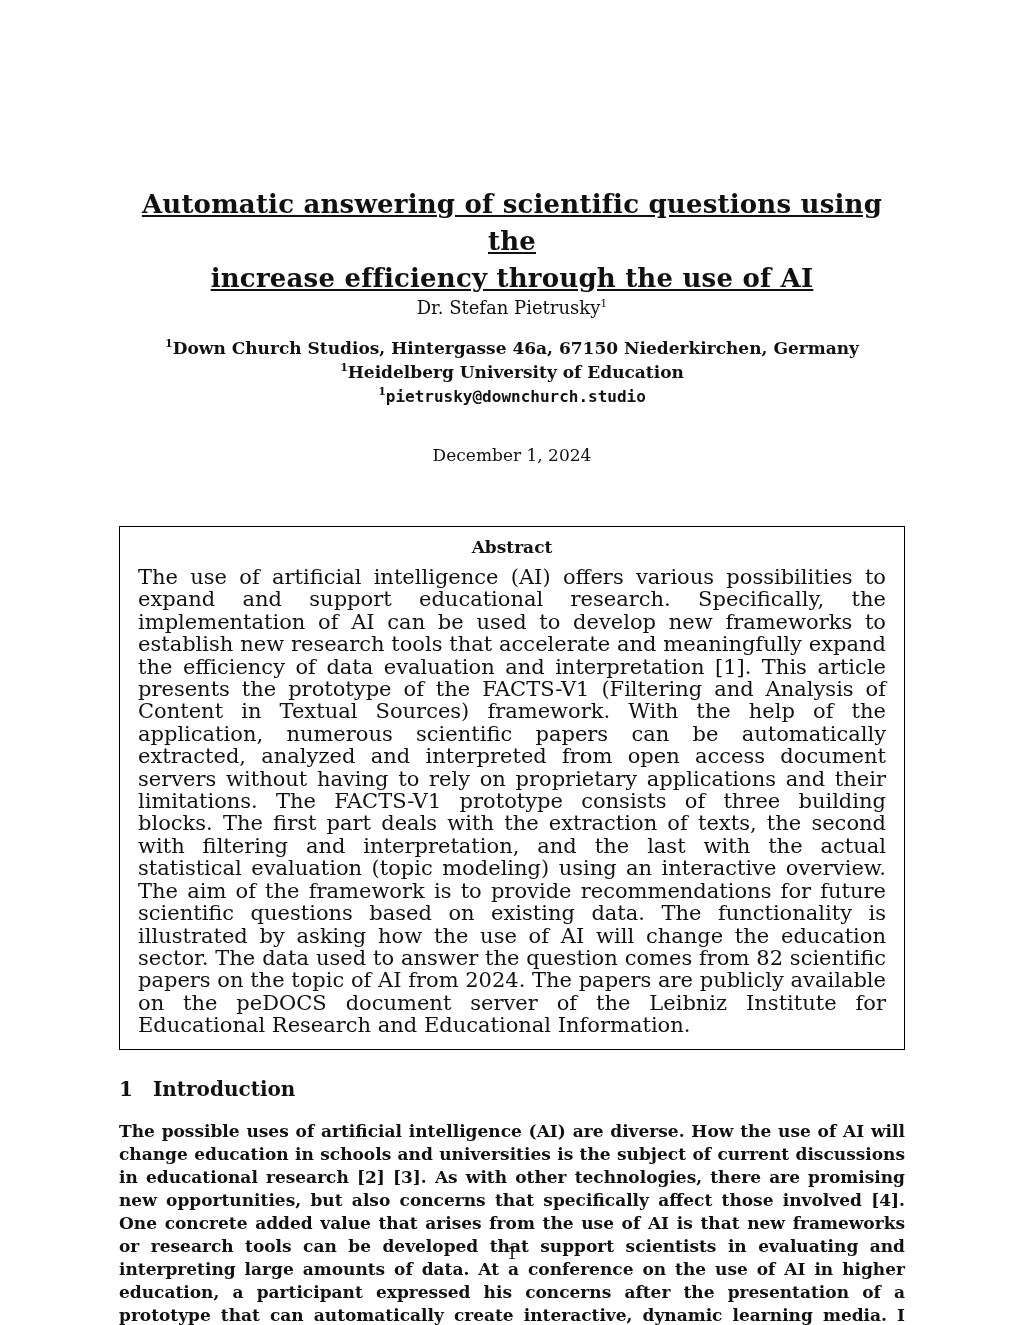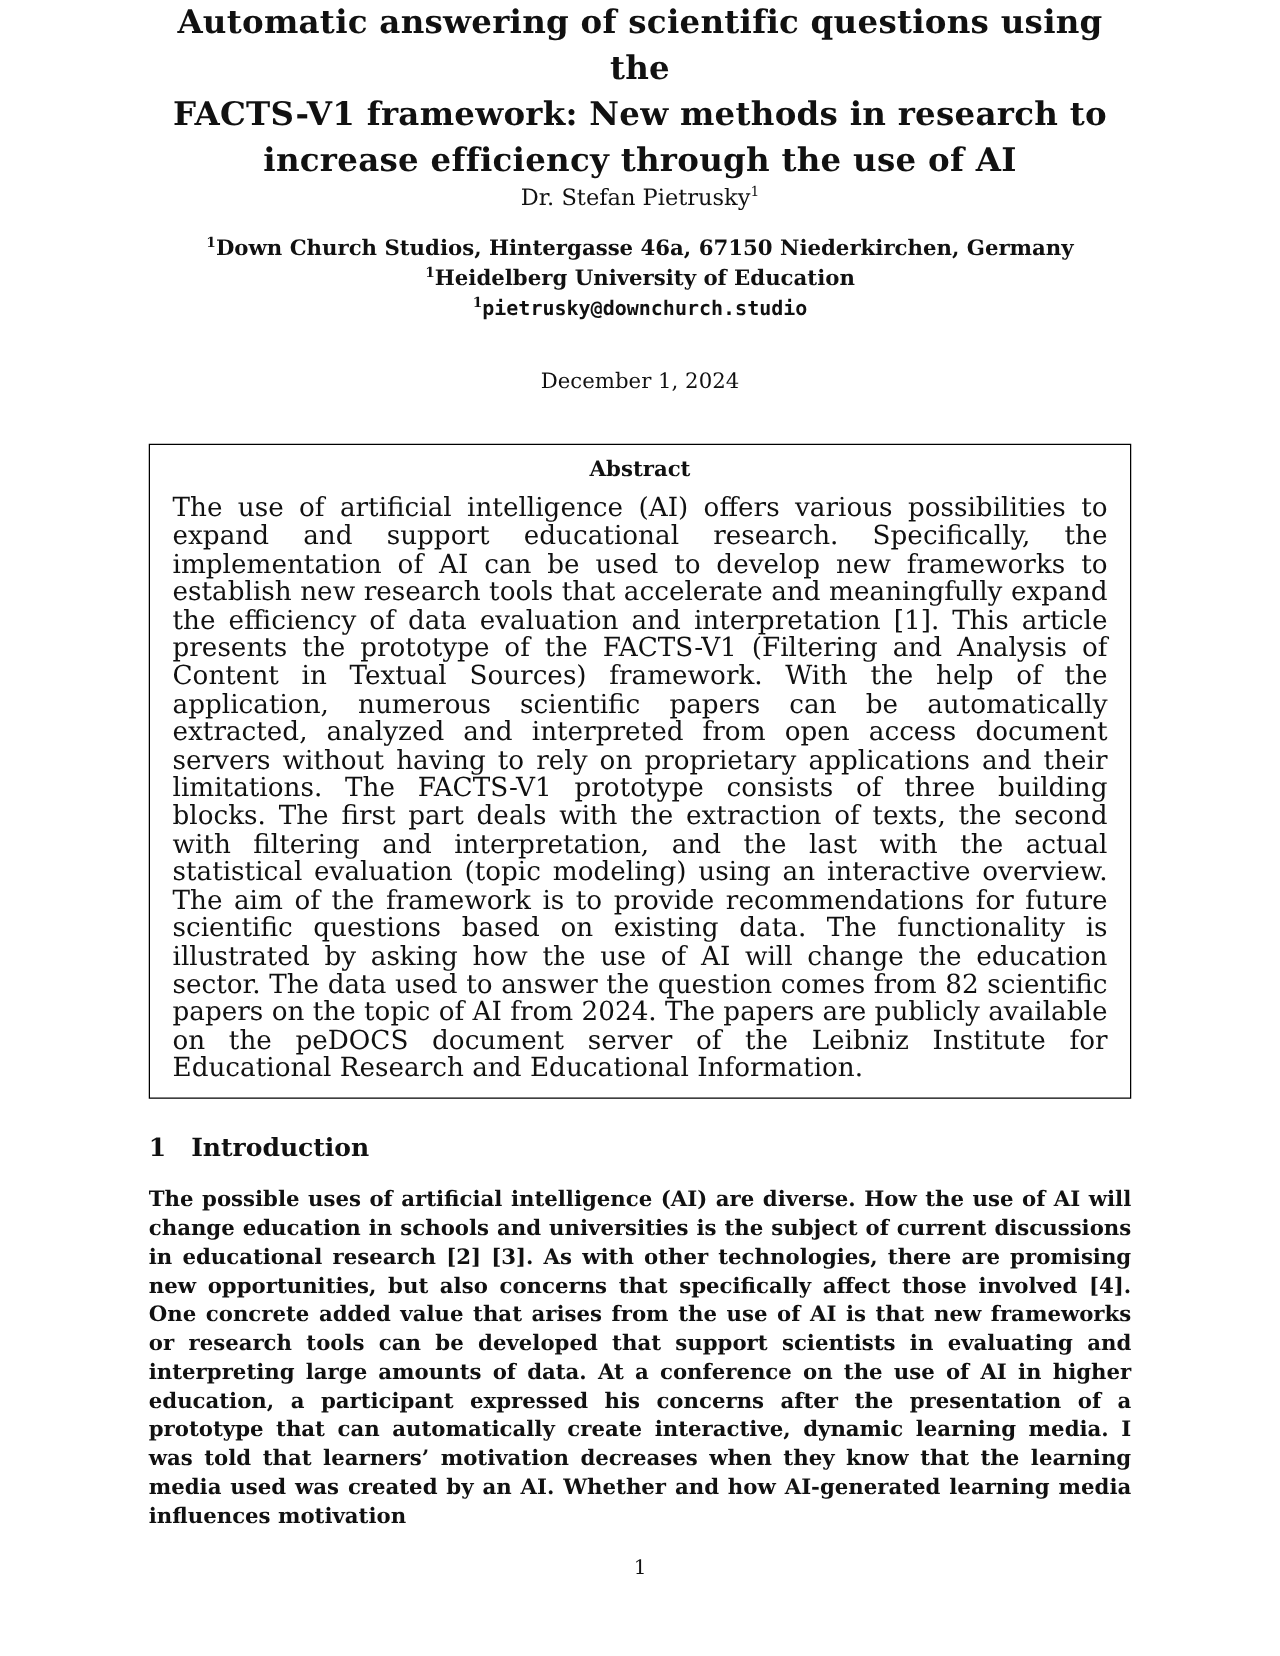--- a/index.html
+++ b/index.html
@@ -15,25 +15,27 @@
     color: #111111;
     font-family: "DejaVu Serif", "Liberation Serif", serif;
     overflow: hidden;
   }
   .content {
     width: 786px;
     margin: 0 auto;
   }
   .paper-title {
     margin: 0;
+    padding-top: 186px;
     text-align: center;
     font-size: 26px;
     font-weight: bold;
     line-height: 37px;
     letter-spacing: 0.2px;
+    text-decoration: underline;
   }
   .author-line {
     text-align: center;
     font-size: 18px;
   }
   .author-line sup, .affil sup {
     font-size: 11px;
     vertical-align: super;
     line-height: 0;
   }
@@ -47,21 +49,21 @@
   .affil-email {
     font-family: "DejaVu Sans Mono", "Liberation Mono", monospace;
     font-size: 16px;
   }
   .date-line {
     margin-top: 36px;
     text-align: center;
     font-size: 17px;
   }
   .abstract-box {
-    margin-top: 40px;
+    margin-top: 61px;
     border: 1px solid #000000;
     padding: 10px 18px 12px 18px;
     box-sizing: border-box;
     min-height: 382px;
   }
   .abstract-title {
     text-align: center;
     font-size: 17px;
     font-weight: bold;
     margin-bottom: 9px;
@@ -98,21 +100,20 @@
   }
 </style>
 </head>
 <body>
 
 <div class="page">
   <div class="content">
 
     <h1 class="paper-title">
       <div>Automatic answering of scientific questions using the</div>
-      <div>FACTS-V1 framework: New methods in research to</div>
       <div>increase efficiency through the use of AI</div>
     </h1>
 
     <div class="author-line">
       <span>Dr. Stefan Pietrusky</span><sup>1</sup>
     </div>
 
     <div class="affiliations">
       <div class="affil">
         <sup>1</sup><span>Down Church Studios, Hintergasse 46a, 67150 Niederkirchen, Germany</span>

